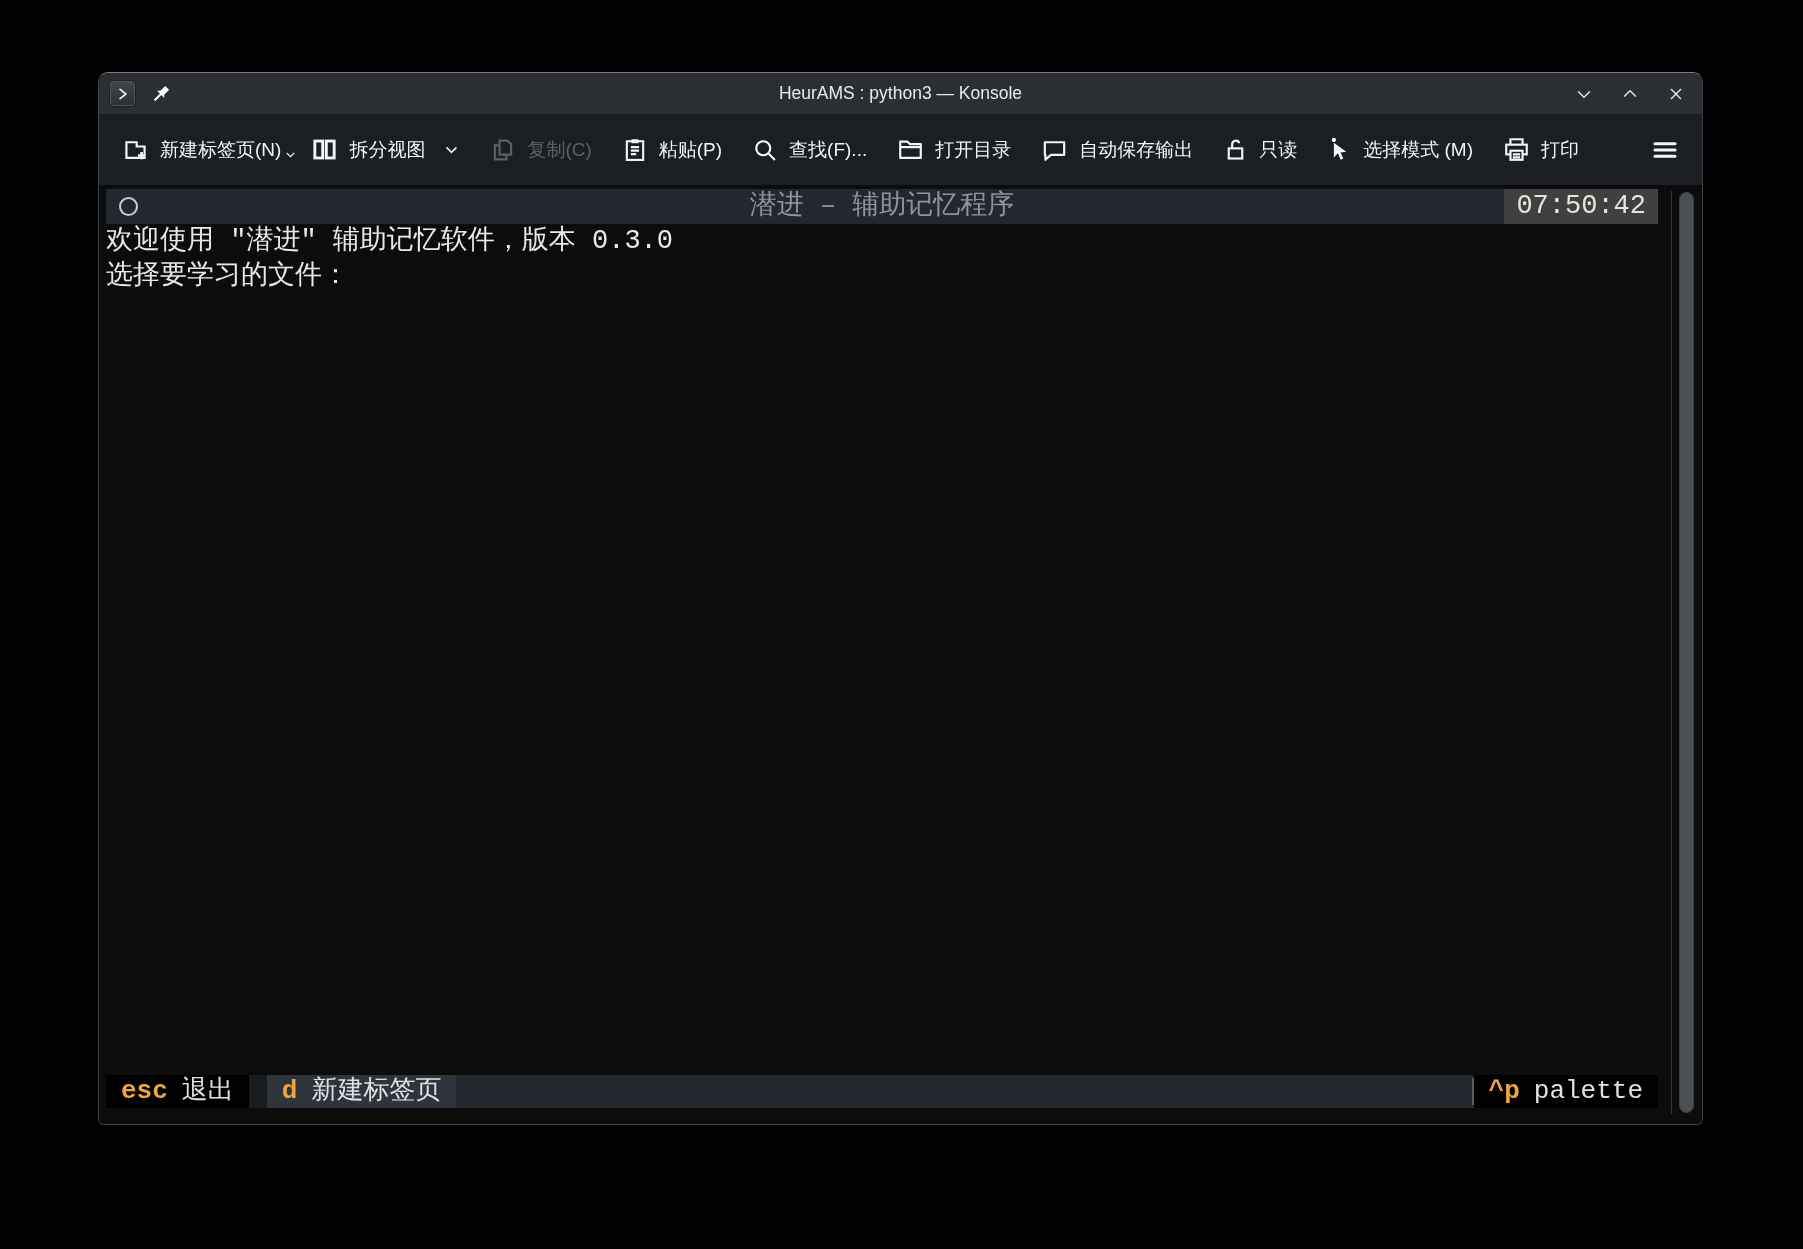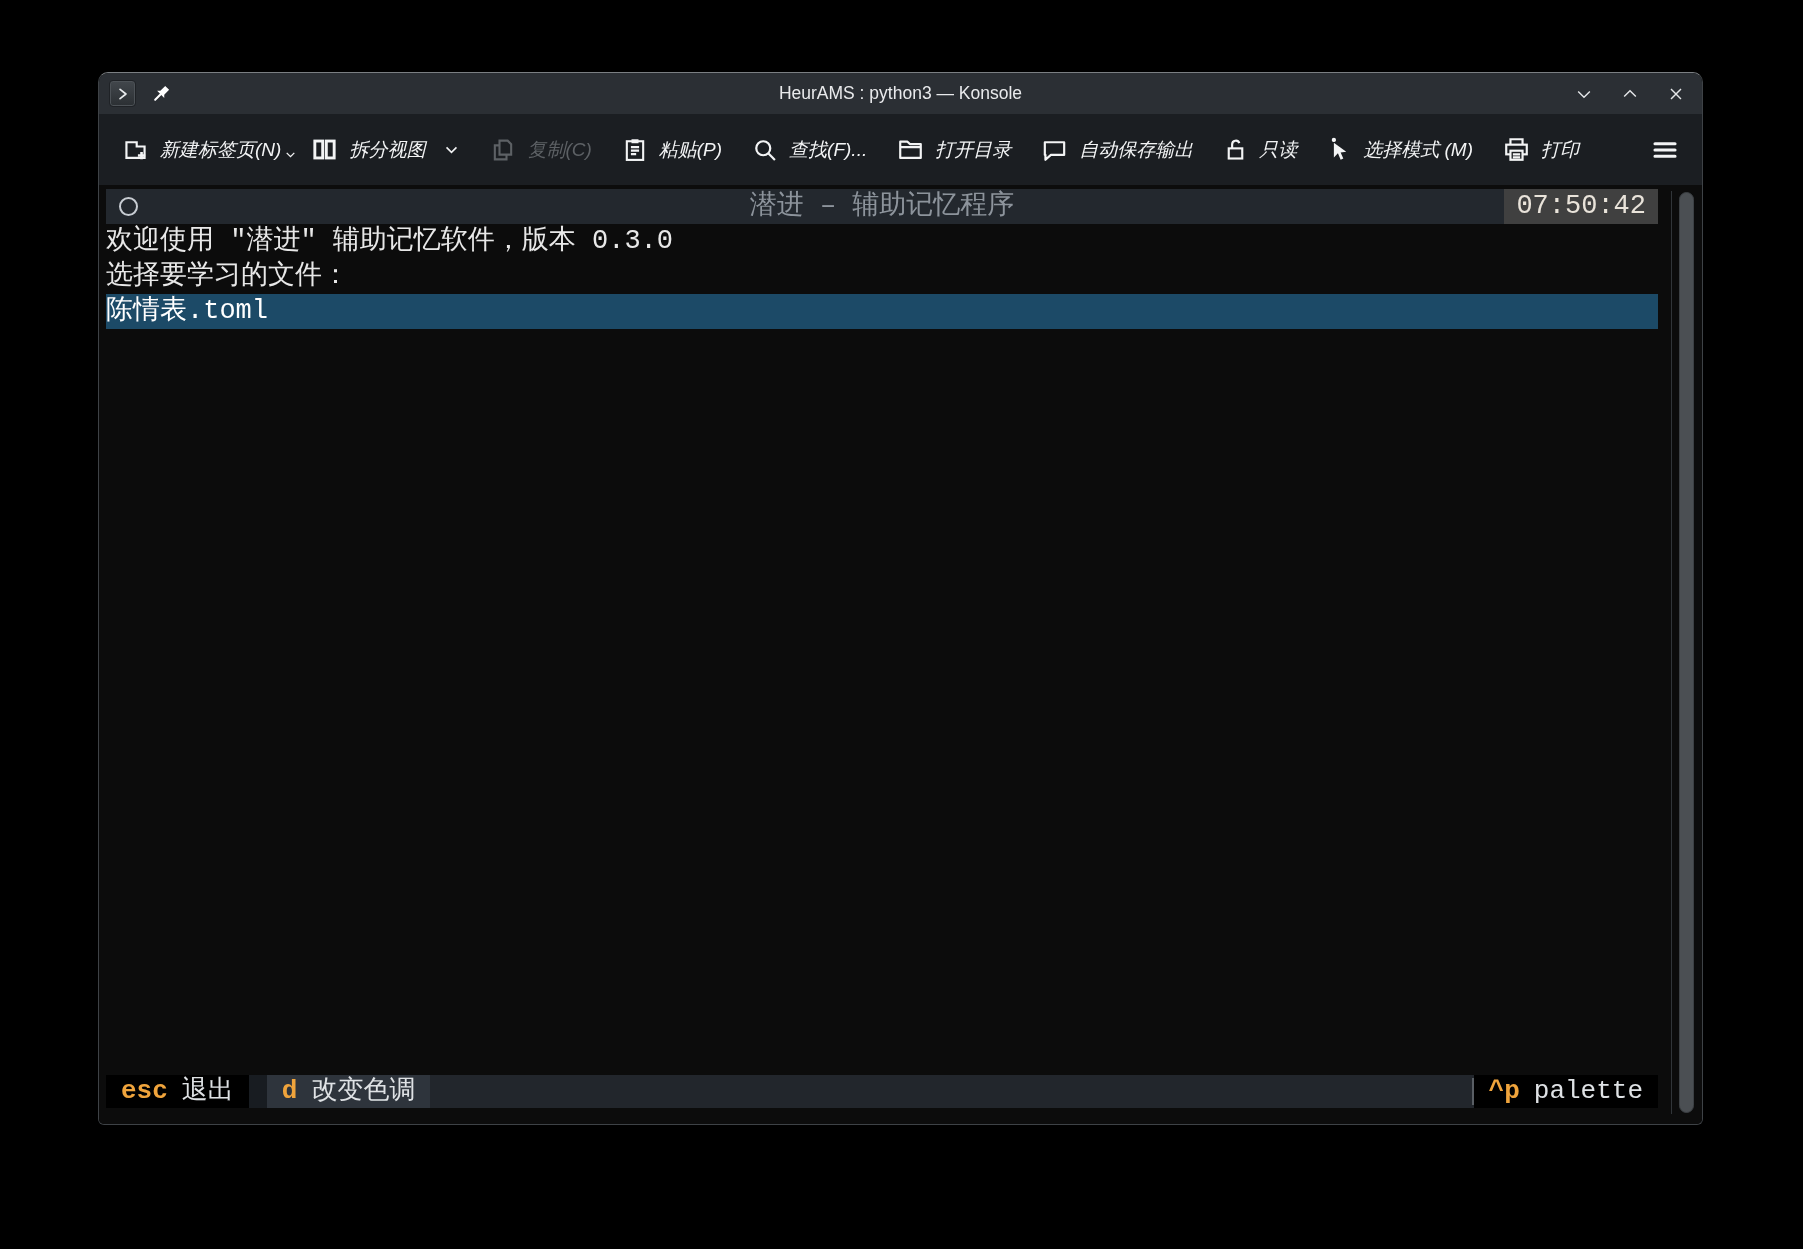--- a/index.html
+++ b/index.html
@@ -34,21 +34,21 @@
   }
   .win-controls { margin-left:auto; display:flex; gap:26px; z-index:2; }
   .win-btn { display:flex; align-items:center; justify-content:center; }
   
   .toolbar {
     flex:0 0 71px; background:var(--toolbar-bg,#1b1e22);
     display:flex; align-items:center; padding:0 22px; gap:29px;
   }
   .tb-btn {
     display:flex; align-items:center; gap:10px; position:relative;
-    color:#f3f4f5; font-size:19px; white-space:nowrap; cursor:default;font-style:italic;
+    color:#f3f4f5; font-size:19px; white-space:nowrap; cursor:default;
   }
   .tb-btn svg { stroke:currentColor; }
   .tb-btn.disabled { color:#5d6165; }
   .caret-under { position:absolute; right:-16px; bottom:-2px; }
   .caret-inline { margin-left:8px; display:flex; }
   .hamburger { margin-left:auto; display:flex; }
   
   .terminal {
     flex:1; position:relative; background:var(--terminal-bg,#0c0c0c);
     padding:4px 44px 0 7px;
@@ -247,33 +247,32 @@
 
       <div class="tui-header">
         <span class="tui-header-icon"></span>
         <div class="tui-title">潜进 – 辅助记忆程序</div>
         <div class="tui-clock">07:50:42</div>
       </div>
 
       <div class="term-line">欢迎使用 "潜进" 辅助记忆软件，版本 0.3.0</div>
       <div class="term-line">选择要学习的文件：</div>
 
-      <div class="file-row">陈情表.toml</div>
 
       <div class="tui-spacer"></div>
 
       <div class="tui-footer">
         <div class="fk-block">
           <span class="fk-key">esc</span>
           <span class="fk-label">退出</span>
         </div>
         <div class="fk-gap"></div>
         <div class="fk-block highlighted">
           <span class="fk-key">d</span>
-          <span class="fk-label">改变色调</span>
+          <span class="fk-label">新建标签页</span>
         </div>
         <div class="footer-spacer"></div>
         <div class="fk-sep"></div>
         <div class="fk-block">
           <span class="fk-key">^p</span>
           <span class="fk-label">palette</span>
         </div>
       </div>
 
       <div class="scroll-hairline"></div>

